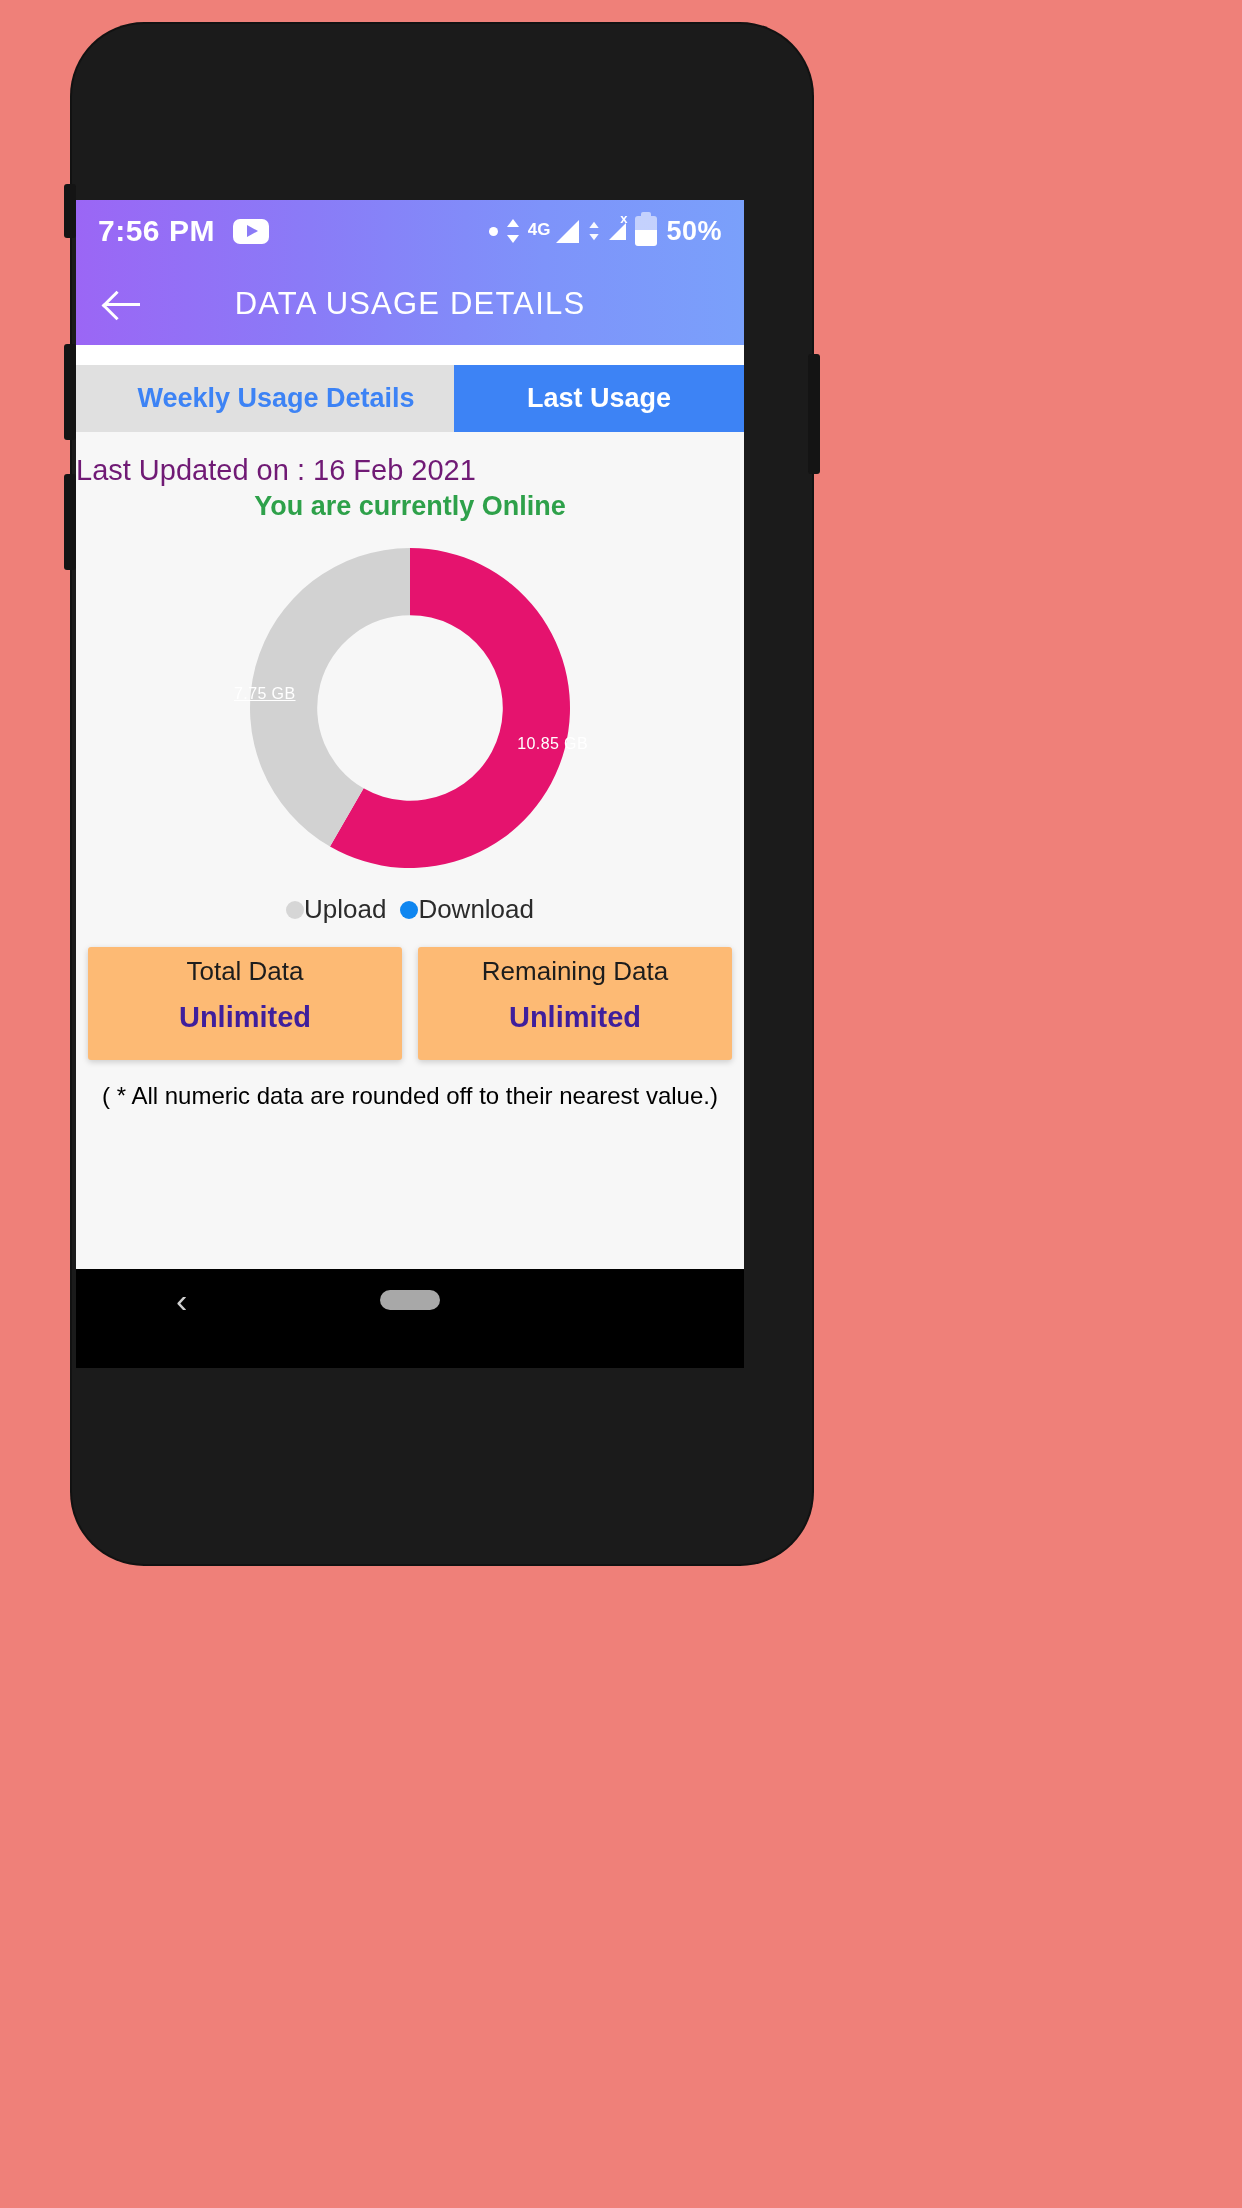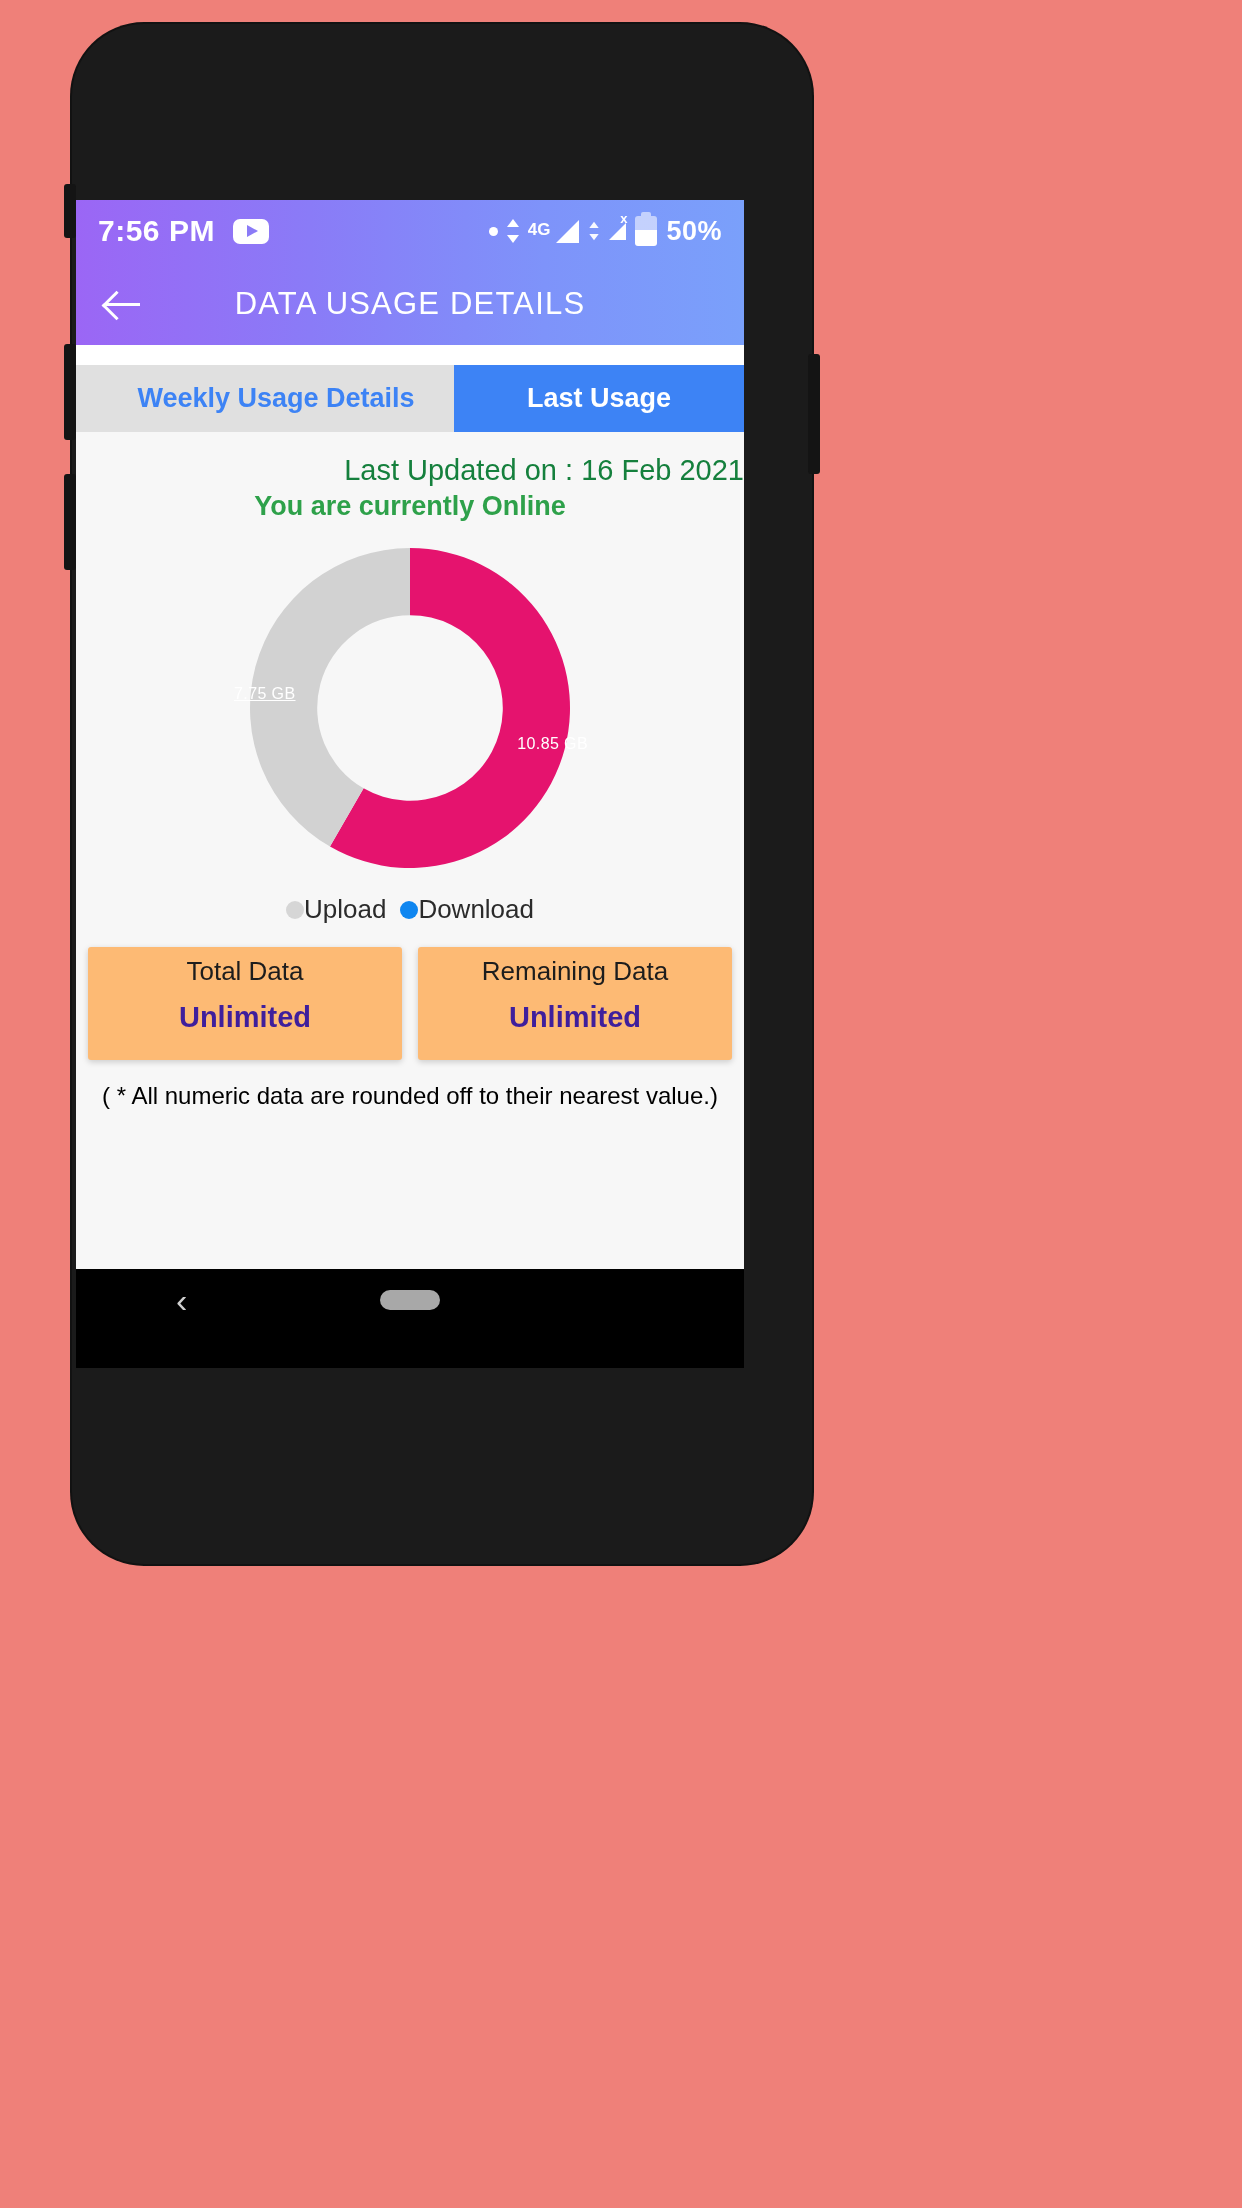--- a/index.html
+++ b/index.html
@@ -147,21 +147,21 @@
   .tab.inactive{ background:#e0e0e0; color:#3d83f5; flex:1; padding-left:22px; }
 
   
   #content {
     background:#f7f7f7;
     height:837px;
     padding-top:22px;
     position:relative;
   }
   #last-updated {
-    text-align:right; font-size:29px; color:#15803d; font-weight:500;
+    text-align:left; font-size:29px; color:#701a75; font-weight:500;
   }
   #online-status {
     text-align:center; font-size:27px; color:#2ea14a; font-weight:700; margin-top:4px;
   }
 
   
   #donut-wrap {
     position:relative;
     width:400px; height:340px;
     margin:16px auto 0;

